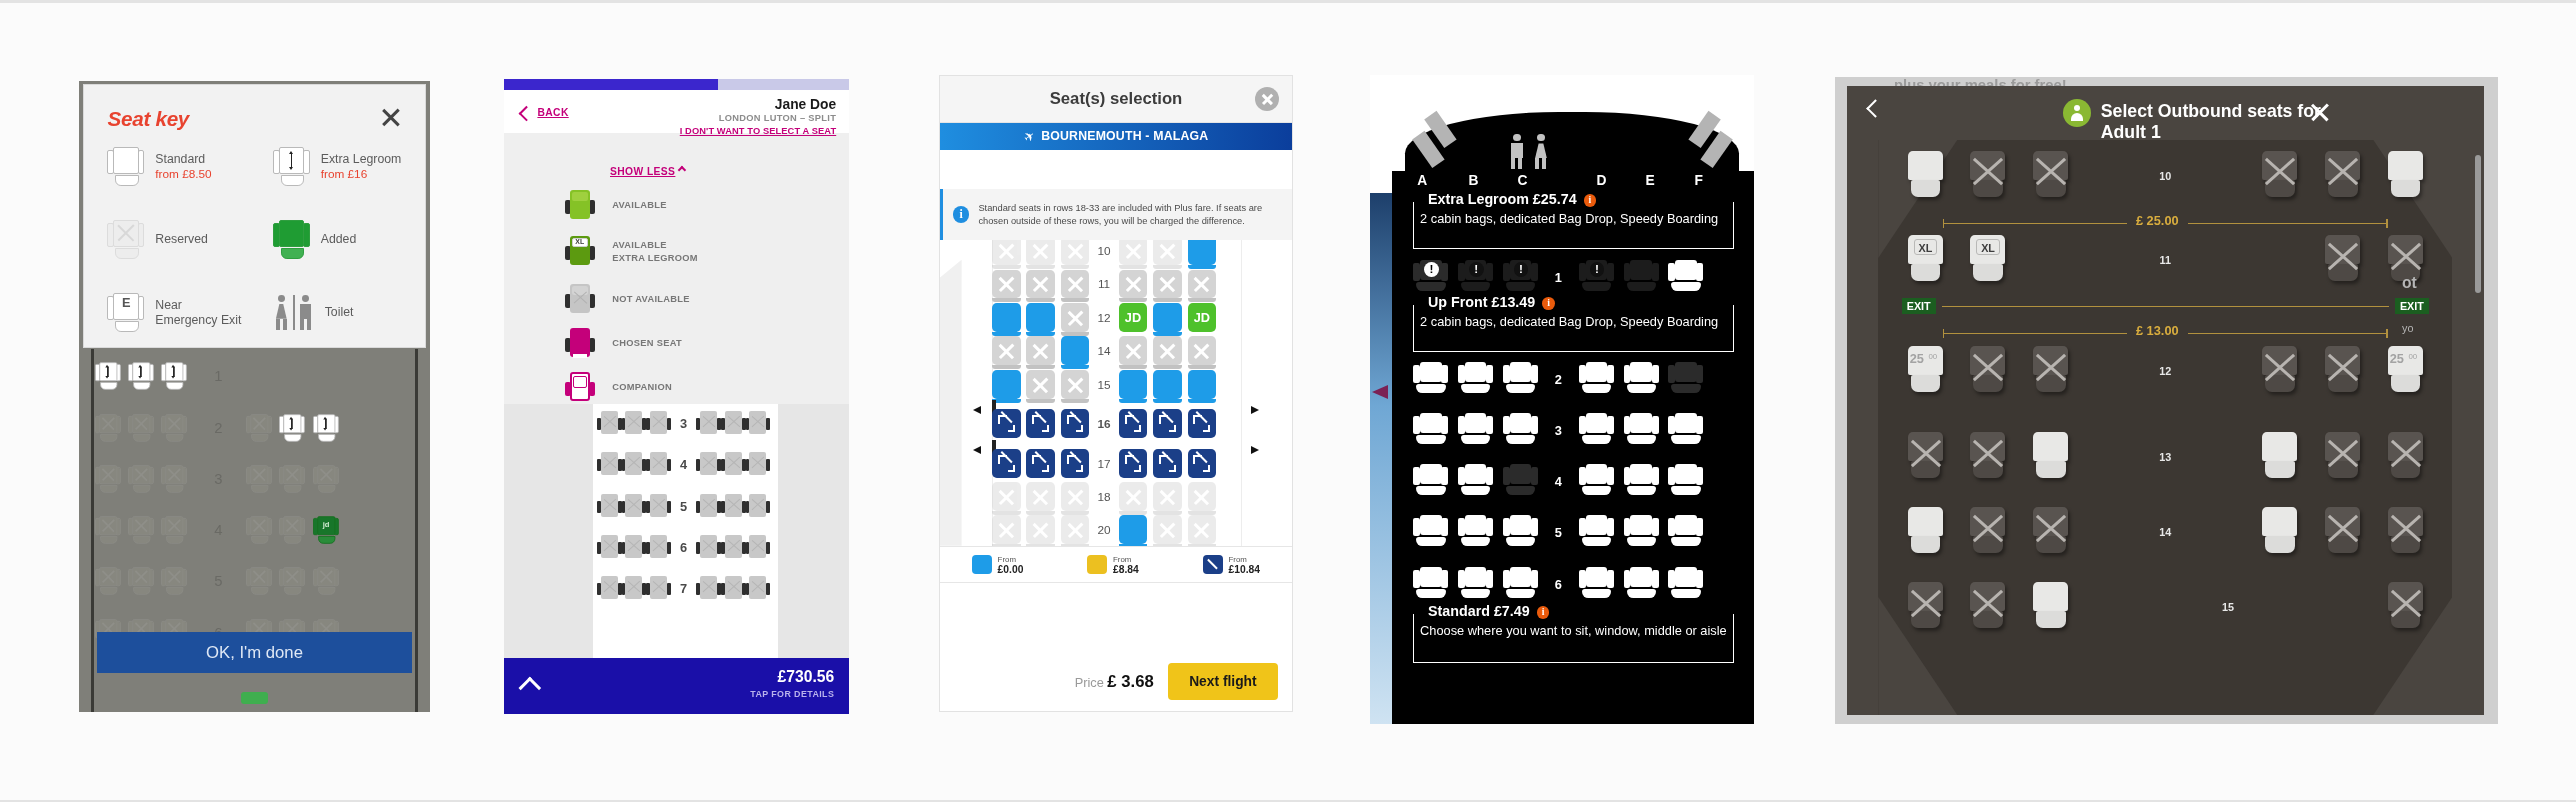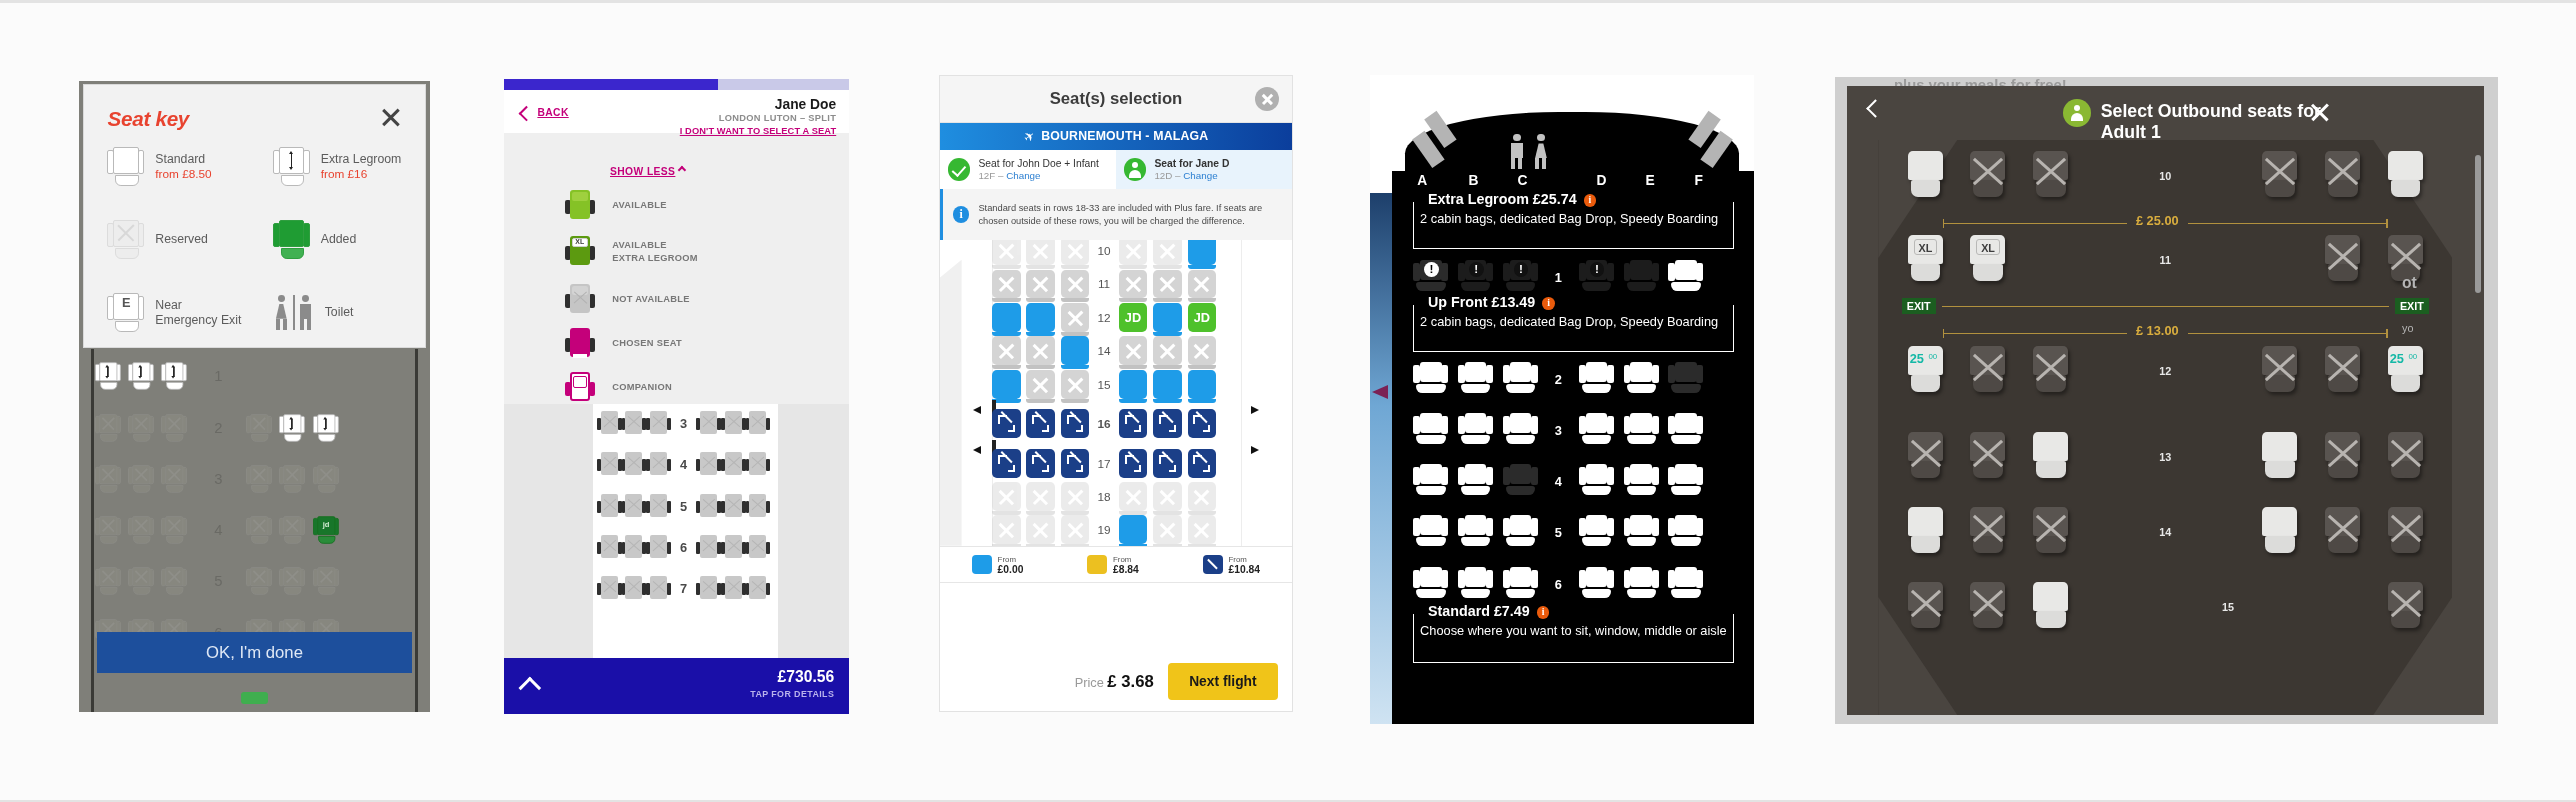--- a/index.html
+++ b/index.html
@@ -251,21 +251,21 @@
   #p5 .r5 .g{display:flex;gap:19.7px;}
   #p5 .r5 .n{width:39px;text-align:center;font:bold 10.8px "Liberation Sans",sans-serif;color:#e8e8e8;}
   .ds{position:relative;width:43px;height:51px;}
   .ds .bk{position:absolute;left:3.9px;top:0;width:35px;height:29.5px;background:#e8e8e6;border-radius:4.9px 4.9px 2px 2px;box-shadow:2px 3px 3.9px rgba(0,0,0,.4);}
   .ds .cu{position:absolute;left:6.9px;top:29.5px;width:29.5px;height:16.7px;background:#dcdcda;border-radius:2px 2px 6.9px 6.9px;box-shadow:2px 3px 3.9px rgba(0,0,0,.4);}
   .ds.taken .bk{background:#595450;} .ds.taken .cu{background:#4e4945;}
   .ds.taken .xx{position:absolute;left:5.9px;top:3px;width:31.5px;height:35px;}
   .ds.taken .xx:before,.ds.taken .xx:after{content:"";position:absolute;left:-3px;top:16.7px;width:38px;height:3px;background:#b8b4b0;}
   .ds.taken .xx:before{transform:rotate(42deg);} .ds.taken .xx:after{transform:rotate(-42deg);}
   .ds .xl{position:absolute;left:9.8px;top:3.9px;width:23.6px;height:16.7px;border:1.4px solid #b9b9b7;border-radius:3px;font:bold 10.8px "Liberation Sans",sans-serif;color:#3d3d3d;text-align:center;line-height:16.7px;}
-  .ds .pz{position:absolute;left:5.9px;top:3px;width:31.5px;height:17.7px;font-family:"Liberation Sans",sans-serif;color:#14b8a6;}
+  .ds .pz{position:absolute;left:5.9px;top:3px;width:31.5px;height:17.7px;font-family:"Liberation Sans",sans-serif;color:#a3a3a3;}
   .ds .pz b{font-size:12.8px;} .ds .pz i{font-style:normal;font-size:7.9px;vertical-align:3.9px;}
   #p5 .pband{position:absolute;left:0;width:637px;height:19.7px;}
   #p5 .pband .ln{position:absolute;left:96px;right:96px;top:9.8px;height:1.4px;background:#b2913e;}
   #p5 .pband .cap{position:absolute;left:0;right:16px;top:0;text-align:center;font:bold 12.8px "Liberation Sans",sans-serif;color:#d9ad3e;}
   #p5 .pband .cap span{background:#3c3732;padding:0 8.9px;}
   #p5 .pband .e1,#p5 .pband .e2{position:absolute;top:5.9px;width:1.4px;height:8.9px;background:#b2913e;}
   #p5 .pband .e1{left:96px;} #p5 .pband .e2{right:96px;}
   #p5 .exitrow{position:absolute;left:0;width:637px;height:19.7px;}
   #p5 .exitrow .ln{position:absolute;left:95px;right:95px;top:8.9px;height:1.4px;background:#b2913e;}
   #p5 .exitrow .ex{position:absolute;top:1px;background:#1b5e20;color:#fff;font:bold 10.8px "Liberation Sans",sans-serif;padding:2px 4.9px;}
@@ -995,36 +995,20 @@
   <div class="top">
     <div class="ti">Seat(s) selection</div>
     <div class="cl"></div>
   </div>
 
   <div class="route">
     <span class="pl">✈</span>
     <span class="tx">BOURNEMOUTH - MALAGA</span>
   </div>
 
-  <div class="paxbar">
-    <div class="c">
-      <div class="ic tick"></div>
-      <div>
-        <div class="l1">Seat for John Doe + Infant</div>
-        <div class="l2"><span>12F</span> – <a>Change</a></div>
-      </div>
-    </div>
-    <div class="c sel">
-      <div class="ic person"></div>
-      <div>
-        <div class="l1">Seat for Jane D</div>
-        <div class="l2"><span>12D</span> – <a>Change</a></div>
-      </div>
-    </div>
-  </div>
 
   <div class="note">
     <div class="i">i</div>
     <div class="t">Standard seats in rows 18-33 are included with Plus fare. If seats are chosen outside of these rows, you will be charged the difference.</div>
   </div>
 
   <div class="cab">
     <div class="wall l"></div>
     <div class="wall r"></div>
     <div class="body"></div>
@@ -1276,21 +1260,21 @@
         <div class="sq x dim">
             <div class="bs"></div>
           </div>
         <div class="sq x dim">
             <div class="bs"></div>
           </div>
         <div class="sq x dim">
             <div class="bs"></div>
           </div>
       </div>
-      <div class="n">19</div>
+      <div class="n">20</div>
       <div class="g">
         <div class="sq free">
             <div class="bs"></div>
           </div>
         <div class="sq x dim">
             <div class="bs"></div>
           </div>
         <div class="sq x dim">
             <div class="bs"></div>
           </div>

